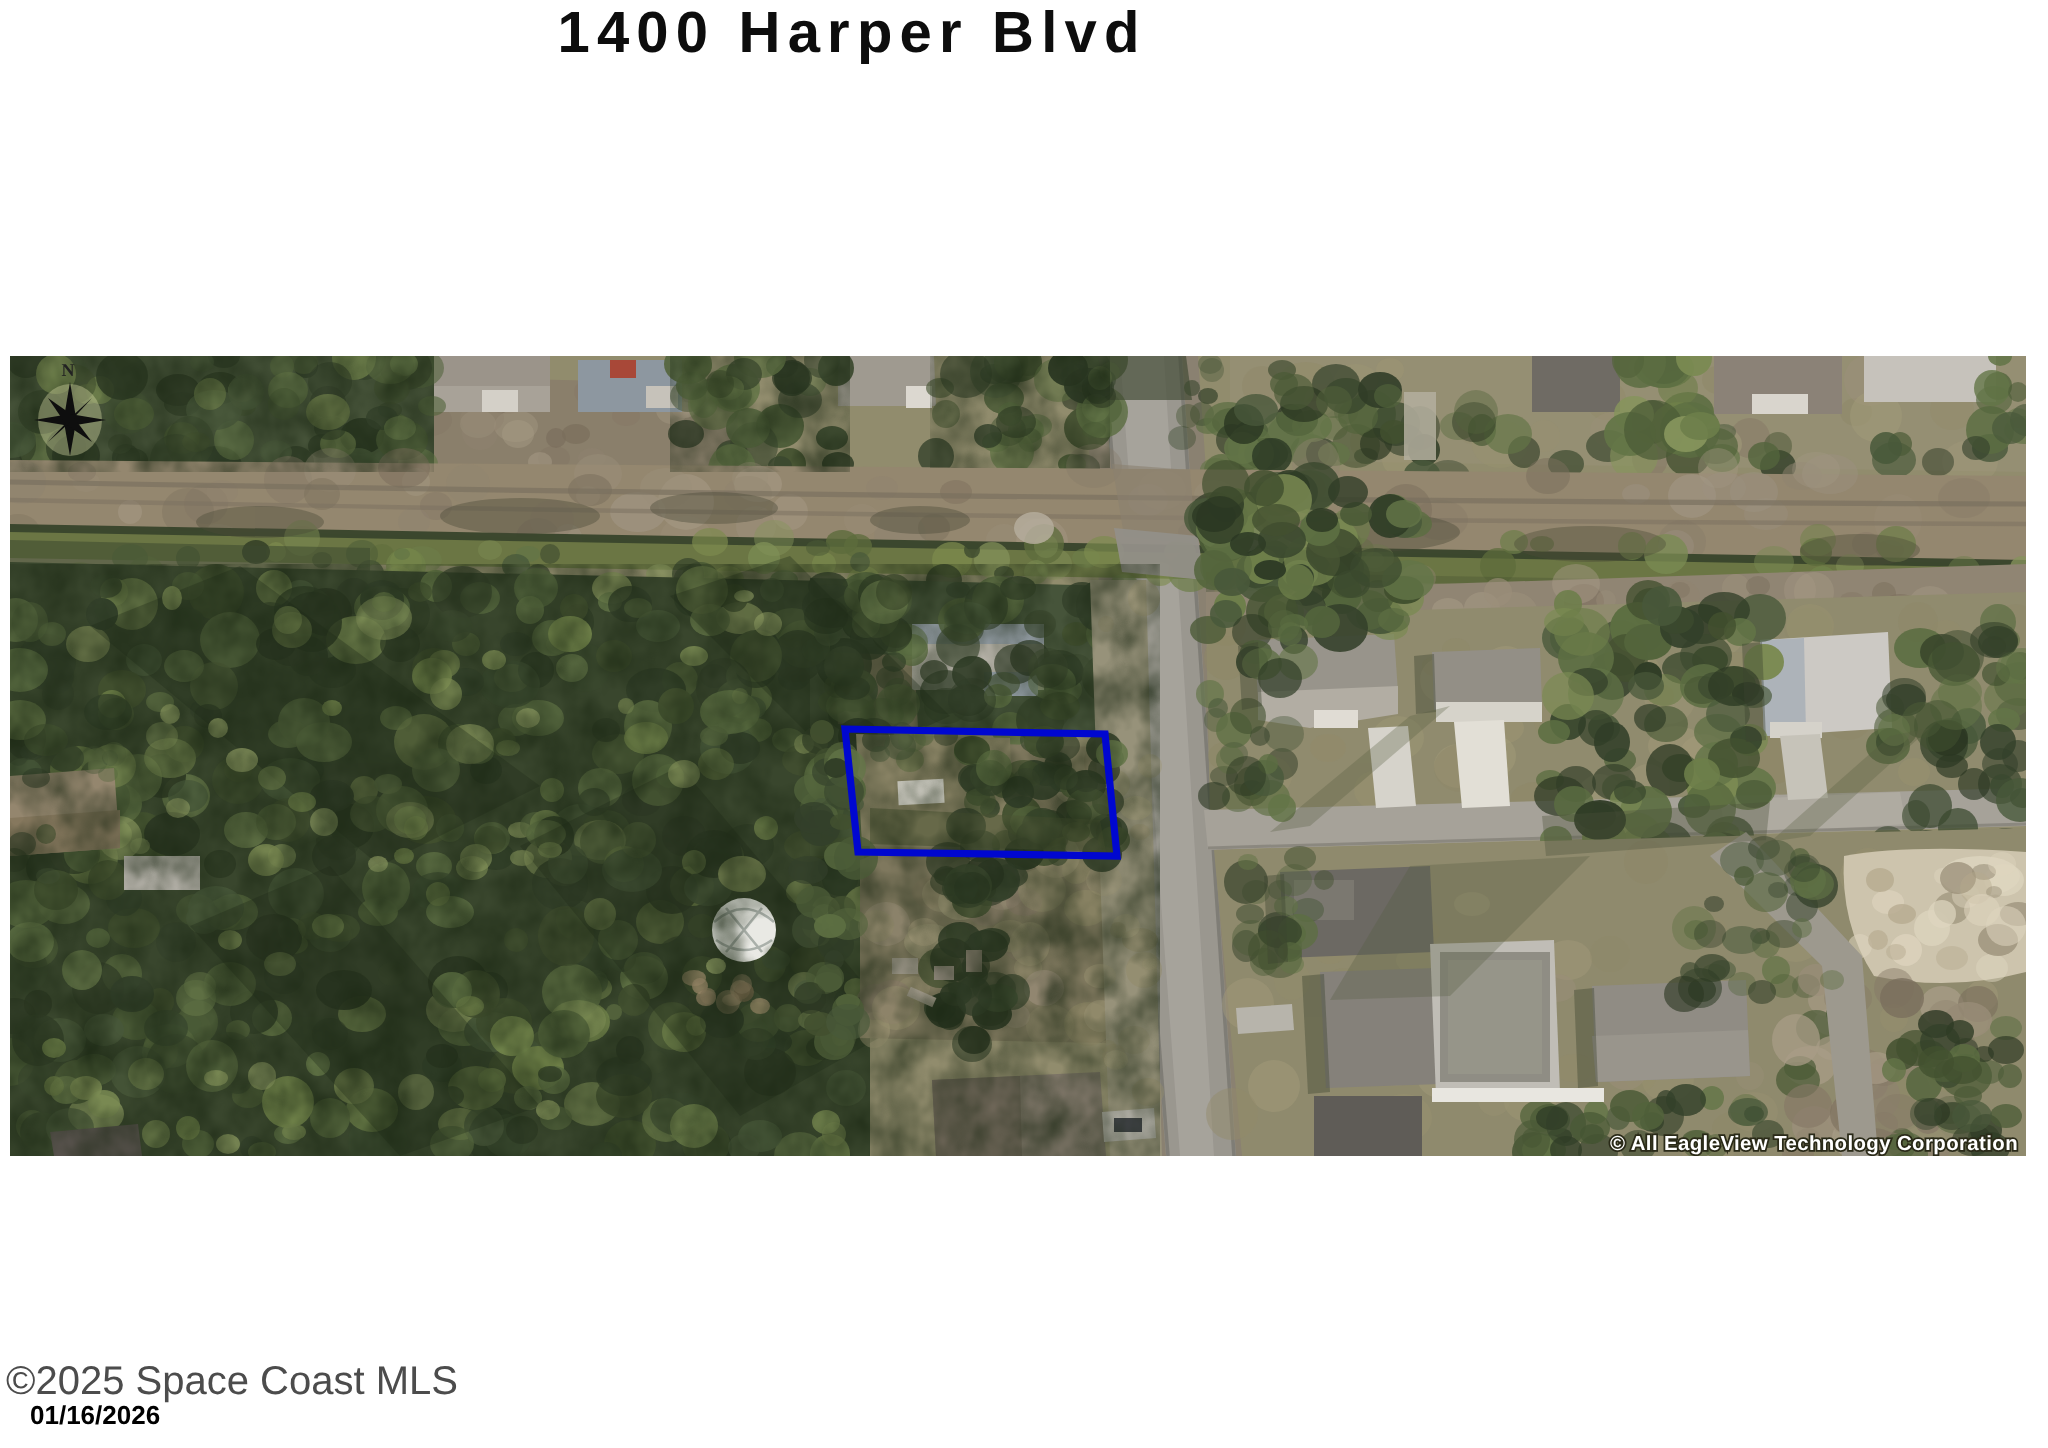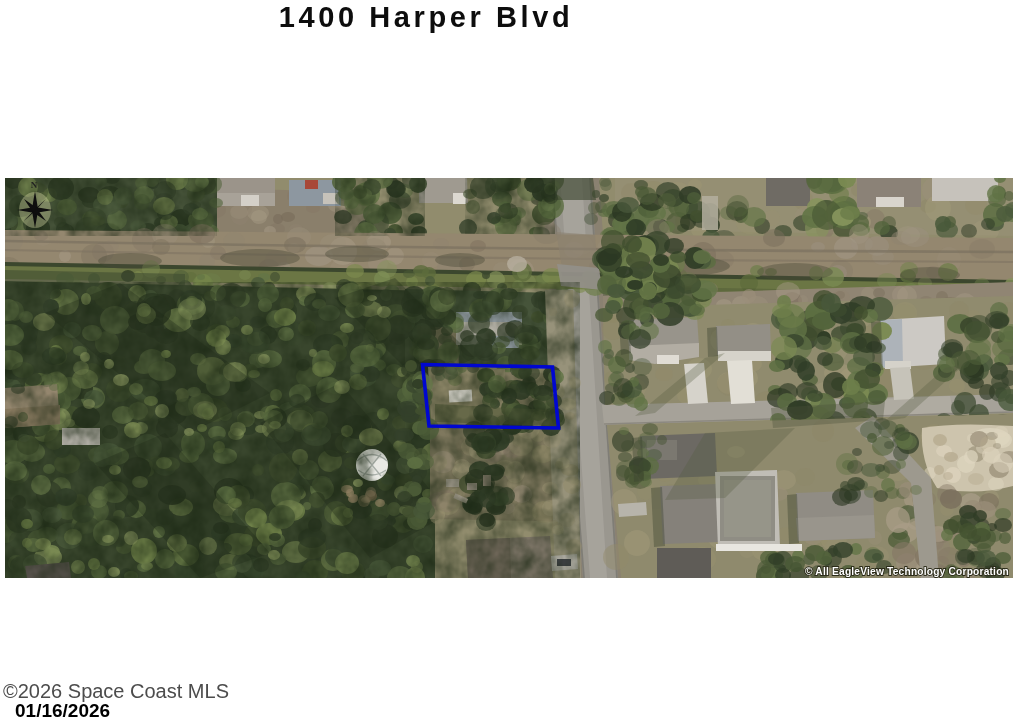--- a/index.html
+++ b/index.html
@@ -3,21 +3,21 @@
 <meta charset="utf-8">
 <style>
   html,body { margin:0; padding:0; }
   body { width:1024px; height:724px; background:#ffffff; position:relative;
          font-family:"Liberation Sans",sans-serif; overflow:hidden; }
   .title { position:absolute; top:1px; left:0; width:852px; text-align:center;
            font-size:29px; font-weight:bold; color:#0d0d0d; letter-spacing:3.6px; }
   .aerialwrap { position:absolute; left:5px; top:178px; width:1008px; height:400px; }
   .mls { position:absolute; left:3px; top:680px; font-size:20px; color:#4c4c4c;
          text-shadow:0 0 2px #ffffff; letter-spacing:0px; }
-  .datestamp { position:absolute; left:15px; top:700px; font-size:19px; font-weight:bold; color:#000; }
+  .datestamp { position:absolute; left:15px; top:700px; font-size:13px; font-weight:bold; color:#000; }
 </style>
 </head>
 <body>
 
 <div class="title">1400 Harper Blvd</div>
 
 <div class="aerialwrap">
 <svg class="aerial" width="1008" height="400" viewBox="0 0 1008 400">
 <g clip-path="url(#clipall)">
         <defs>
@@ -2170,15 +2170,15 @@
           <polygon points="41,21 32,29.2 19,43 28.8,34.2"></polygon>
         </g>
 
 <text x="29" y="10" font-family="Liberation Serif,serif" font-size="9" font-weight="bold" fill="#222222" text-anchor="middle">N</text>
 
 <text x="1004" y="397" text-anchor="end" font-family="Liberation Sans,sans-serif" font-size="10.2" font-weight="bold" fill="#ffffff" stroke="#2a2a18" stroke-width="1.8" paint-order="stroke" letter-spacing="0.2">© All EagleView Technology Corporation</text>
 </g>
     </svg>
 </div>
 
-<div class="mls">©2026 Space Coast MLS</div>
+<div class="mls">©2025 Space Coast MLS</div>
 
 <div class="datestamp">01/16/2026</div>
 
 </body></html>

